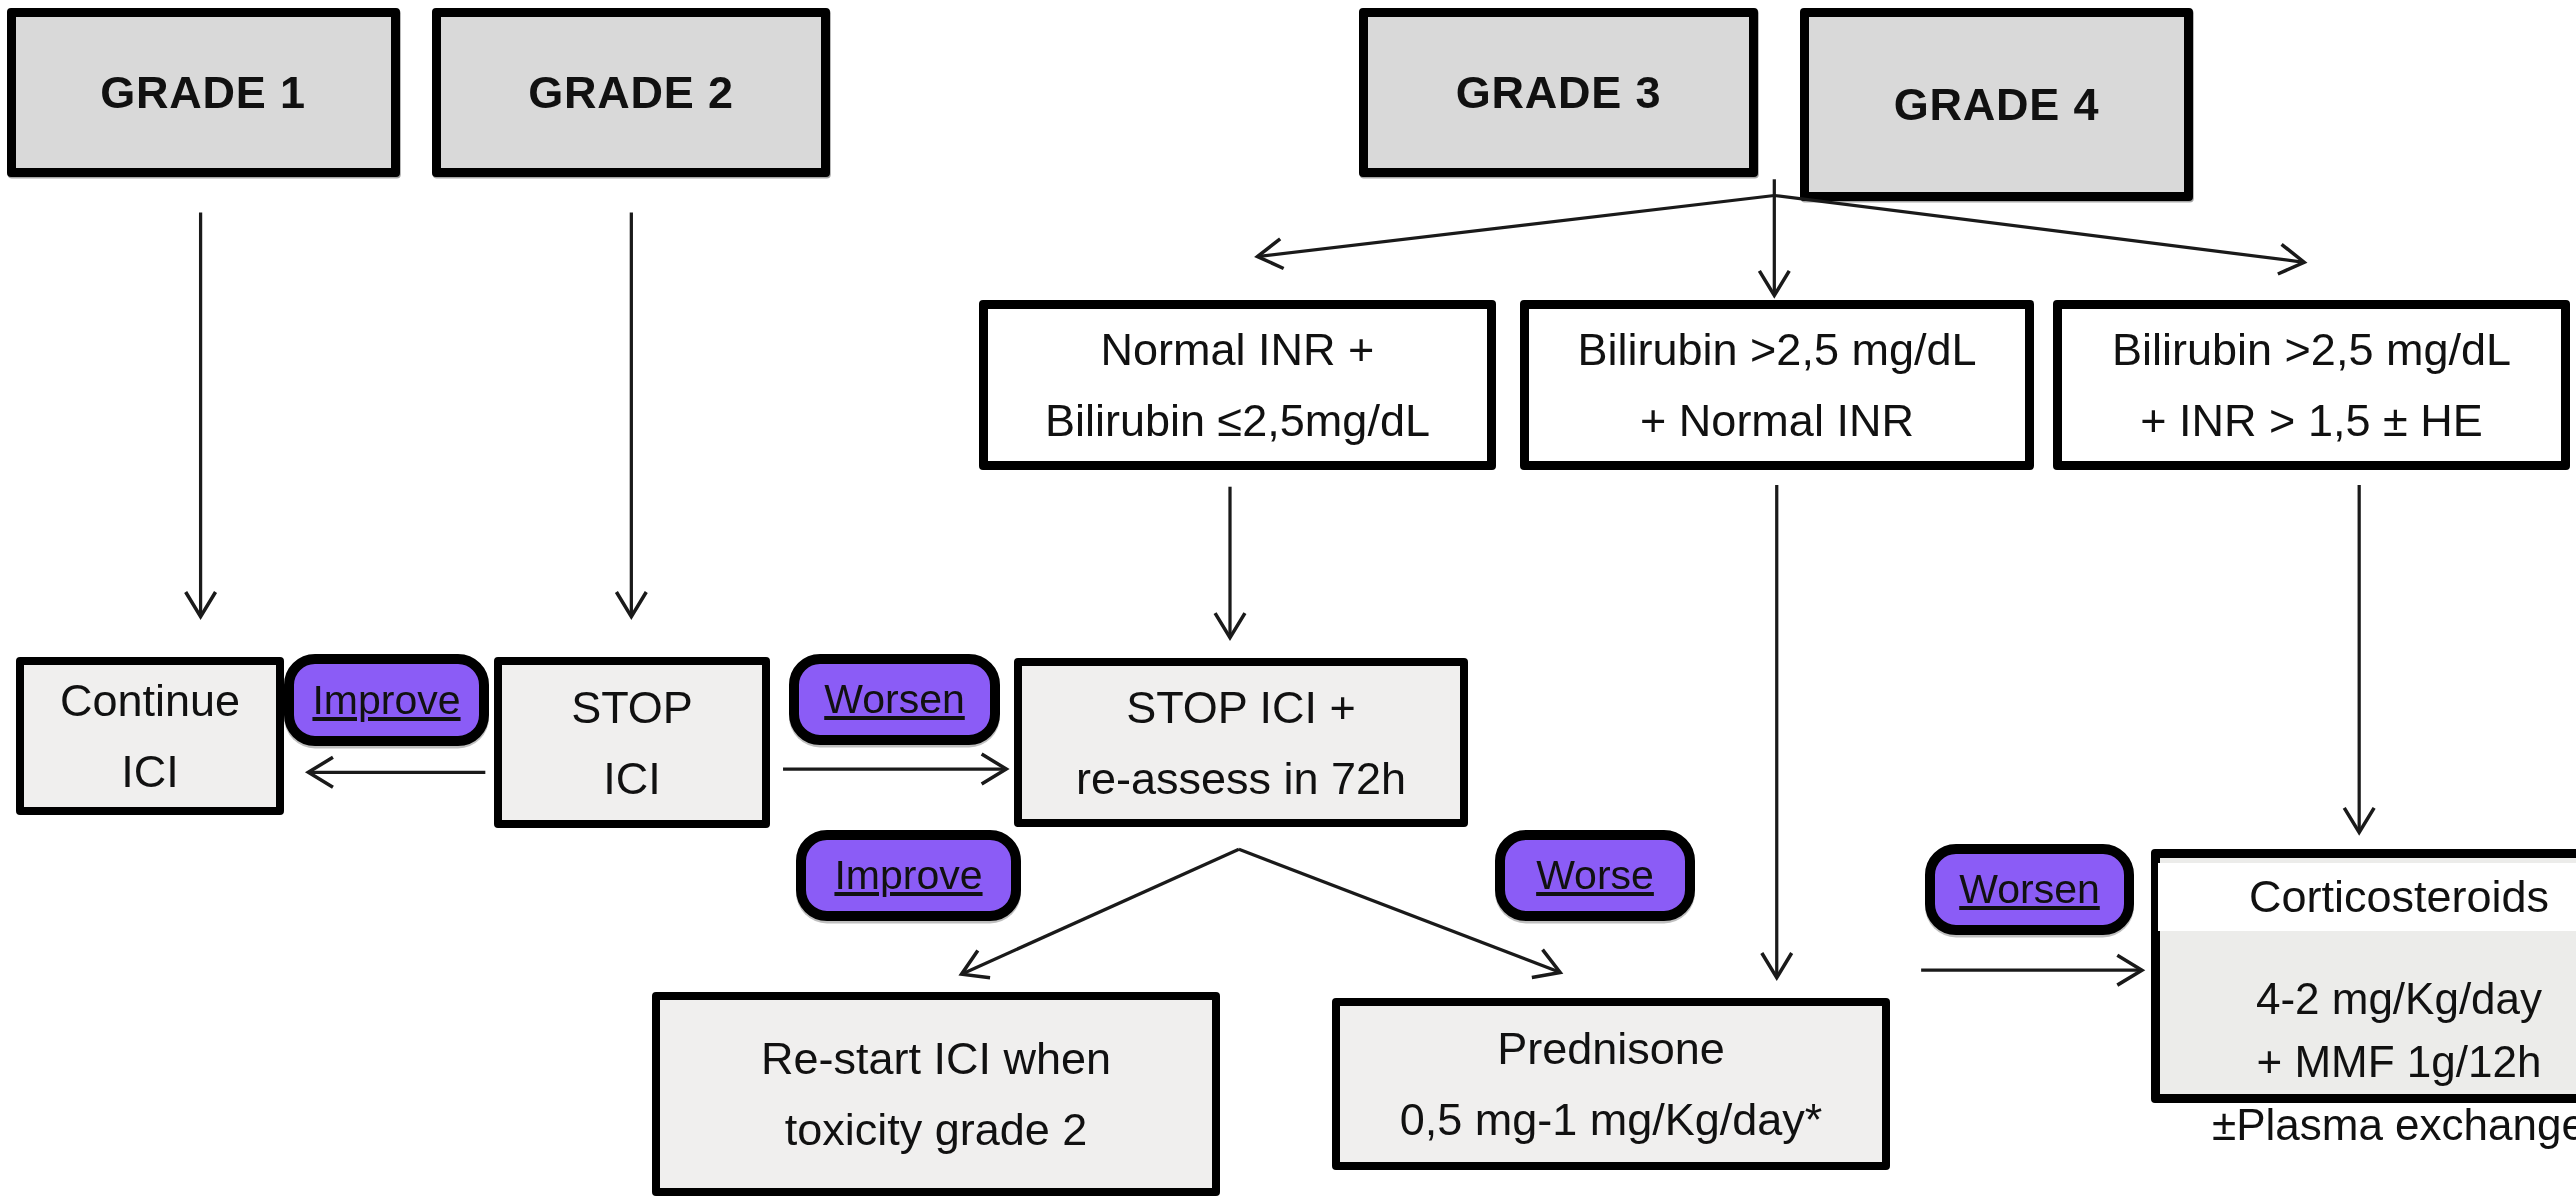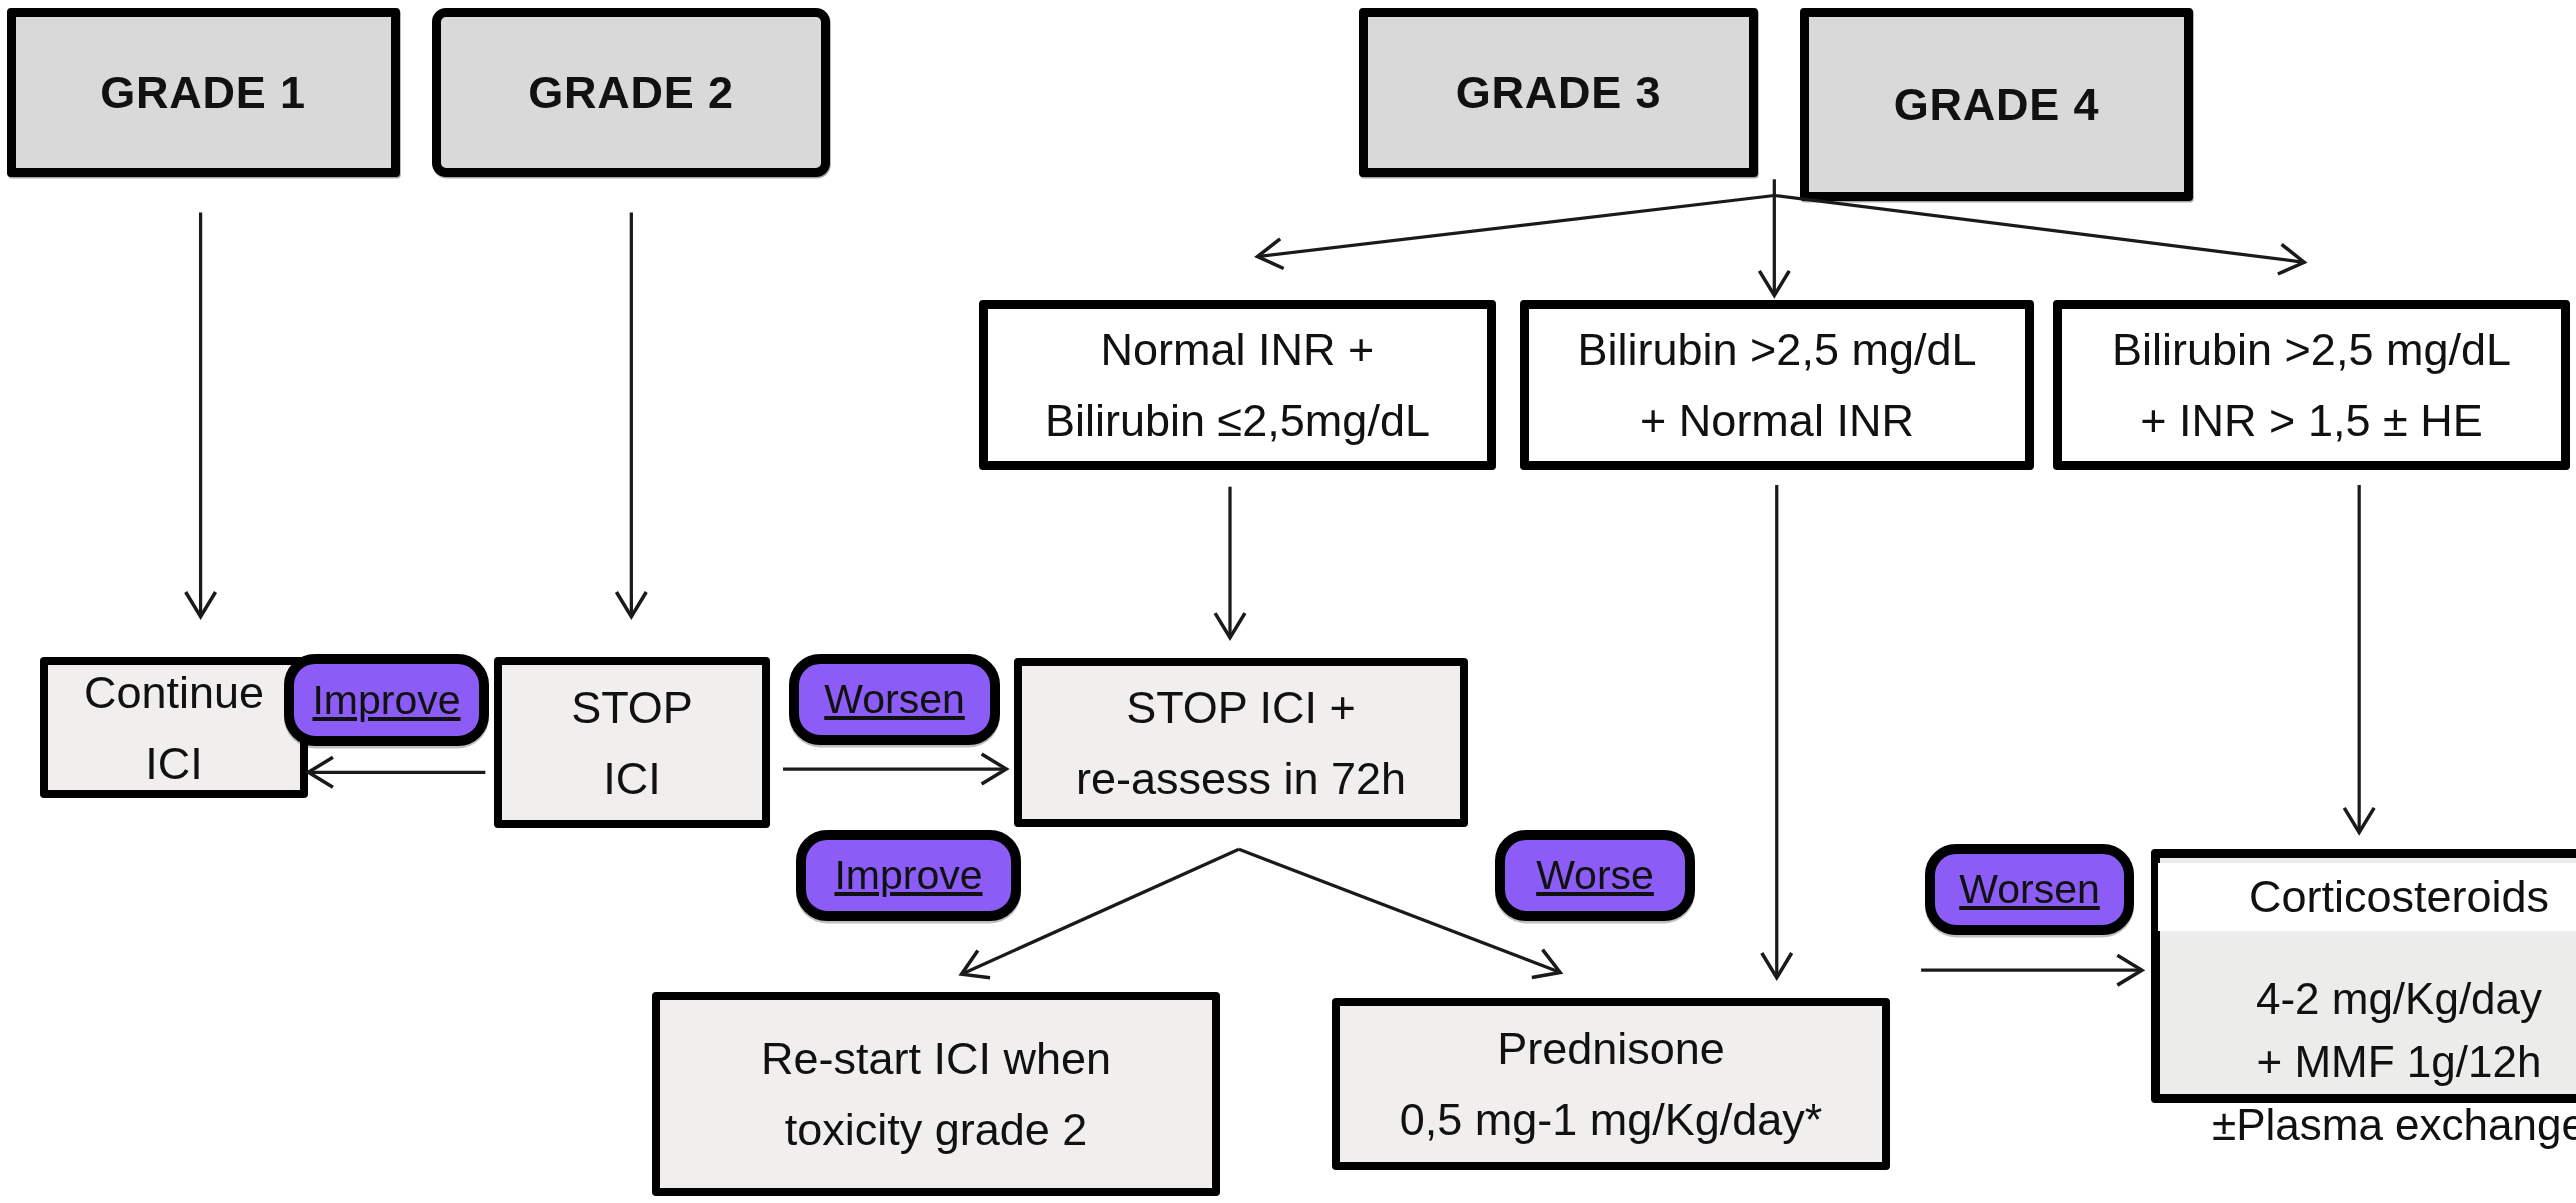--- a/index.html
+++ b/index.html
@@ -49,32 +49,32 @@
   .cortico .detail{display:block;white-space:pre-line;}
   svg.arrows{position:absolute;left:0;top:0;pointer-events:none;}
   .arrow-line{stroke:var(--line,#1a1a1a);stroke-width:4;fill:none;}
 </style>
 </head>
 <body>
 
 <div class="canvas">
 
   <div class="node grade" style="left:6.5px;top:8px;width:393px;height:169px;">GRADE 1</div>
-  <div class="node grade" style="left:432px;top:8px;width:398px;height:169px;border-radius:14px;">GRADE 2</div>
+  <div class="node grade" style="left:432px;top:8px;width:398px;height:169px;">GRADE 2</div>
   <div class="node grade" style="left:1359px;top:8px;width:399px;height:169px;">GRADE 3</div>
   <div class="node grade" style="left:1800px;top:8px;width:393px;height:193px;">GRADE 4</div>
 
   <div class="node condition" style="left:979px;top:300px;width:517px;height:170px;">Normal INR +
 Bilirubin ≤2,5mg/dL</div>
   <div class="node condition" style="left:1520px;top:300px;width:514px;height:170px;">Bilirubin &gt;2,5 mg/dL
 + Normal INR</div>
   <div class="node condition" style="left:2053px;top:300px;width:517px;height:170px;">Bilirubin &gt;2,5 mg/dL
 + INR &gt; 1,5 ± HE</div>
 
-  <div class="node action" style="left:16px;top:657px;width:268px;height:141px;margin-left:24px;">Continue
+  <div class="node action" style="left:16px;top:657px;width:268px;height:158px;">Continue
 ICI</div>
   <div class="node action" style="left:494px;top:657px;width:276px;height:171px;">STOP
 ICI</div>
   <div class="node action" style="left:1014px;top:658px;width:454px;height:169px;">STOP ICI +
 re-assess in 72h</div>
 
   <div class="node action" style="left:652px;top:992px;width:568px;height:204px;">Re-start ICI when
 toxicity grade 2</div>
   <div class="node action" style="left:1332px;top:998px;width:558px;height:172px;">Prednisone
 0,5 mg-1 mg/Kg/day*</div>

